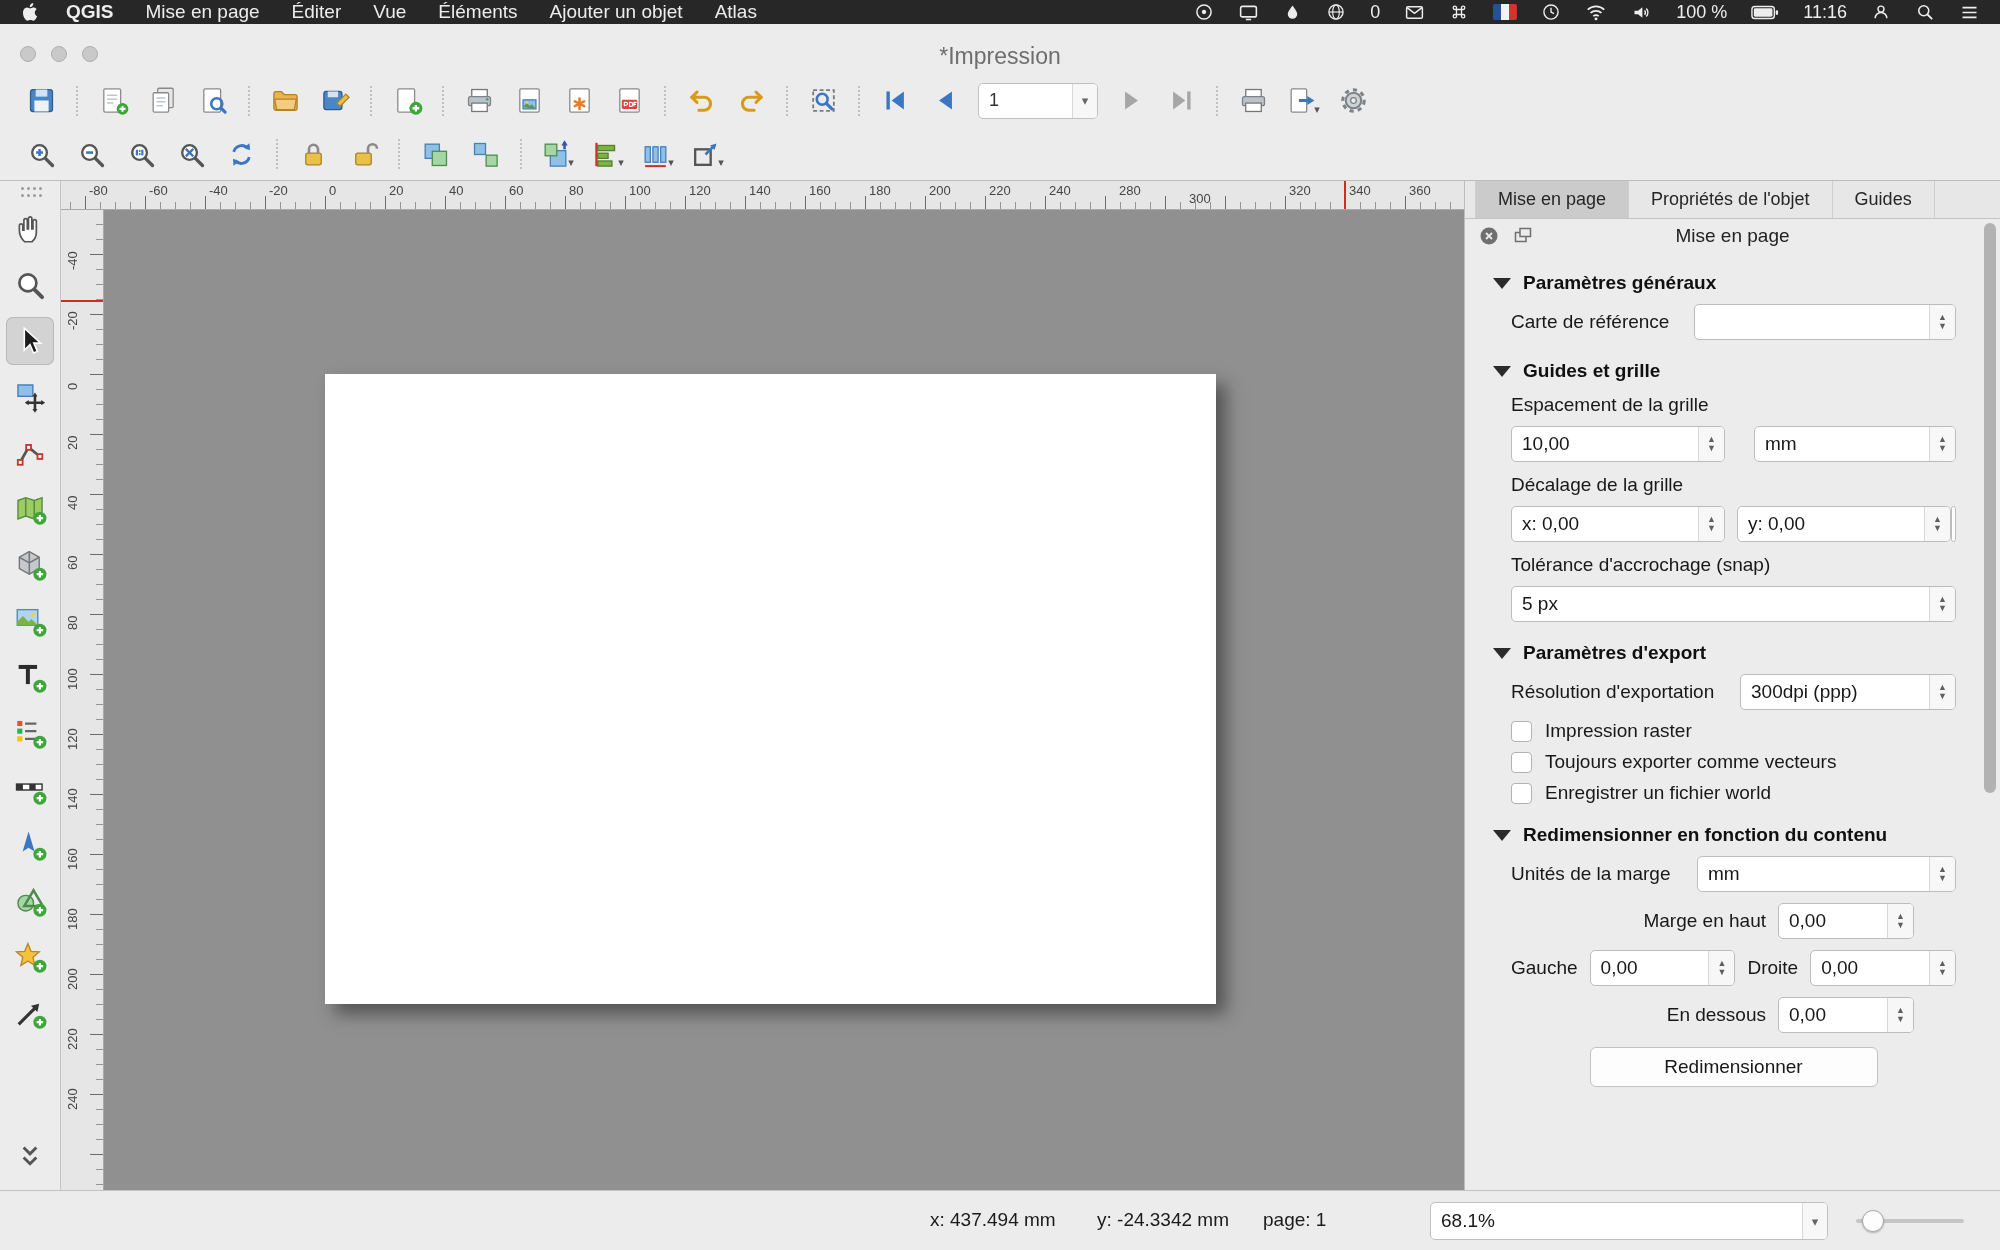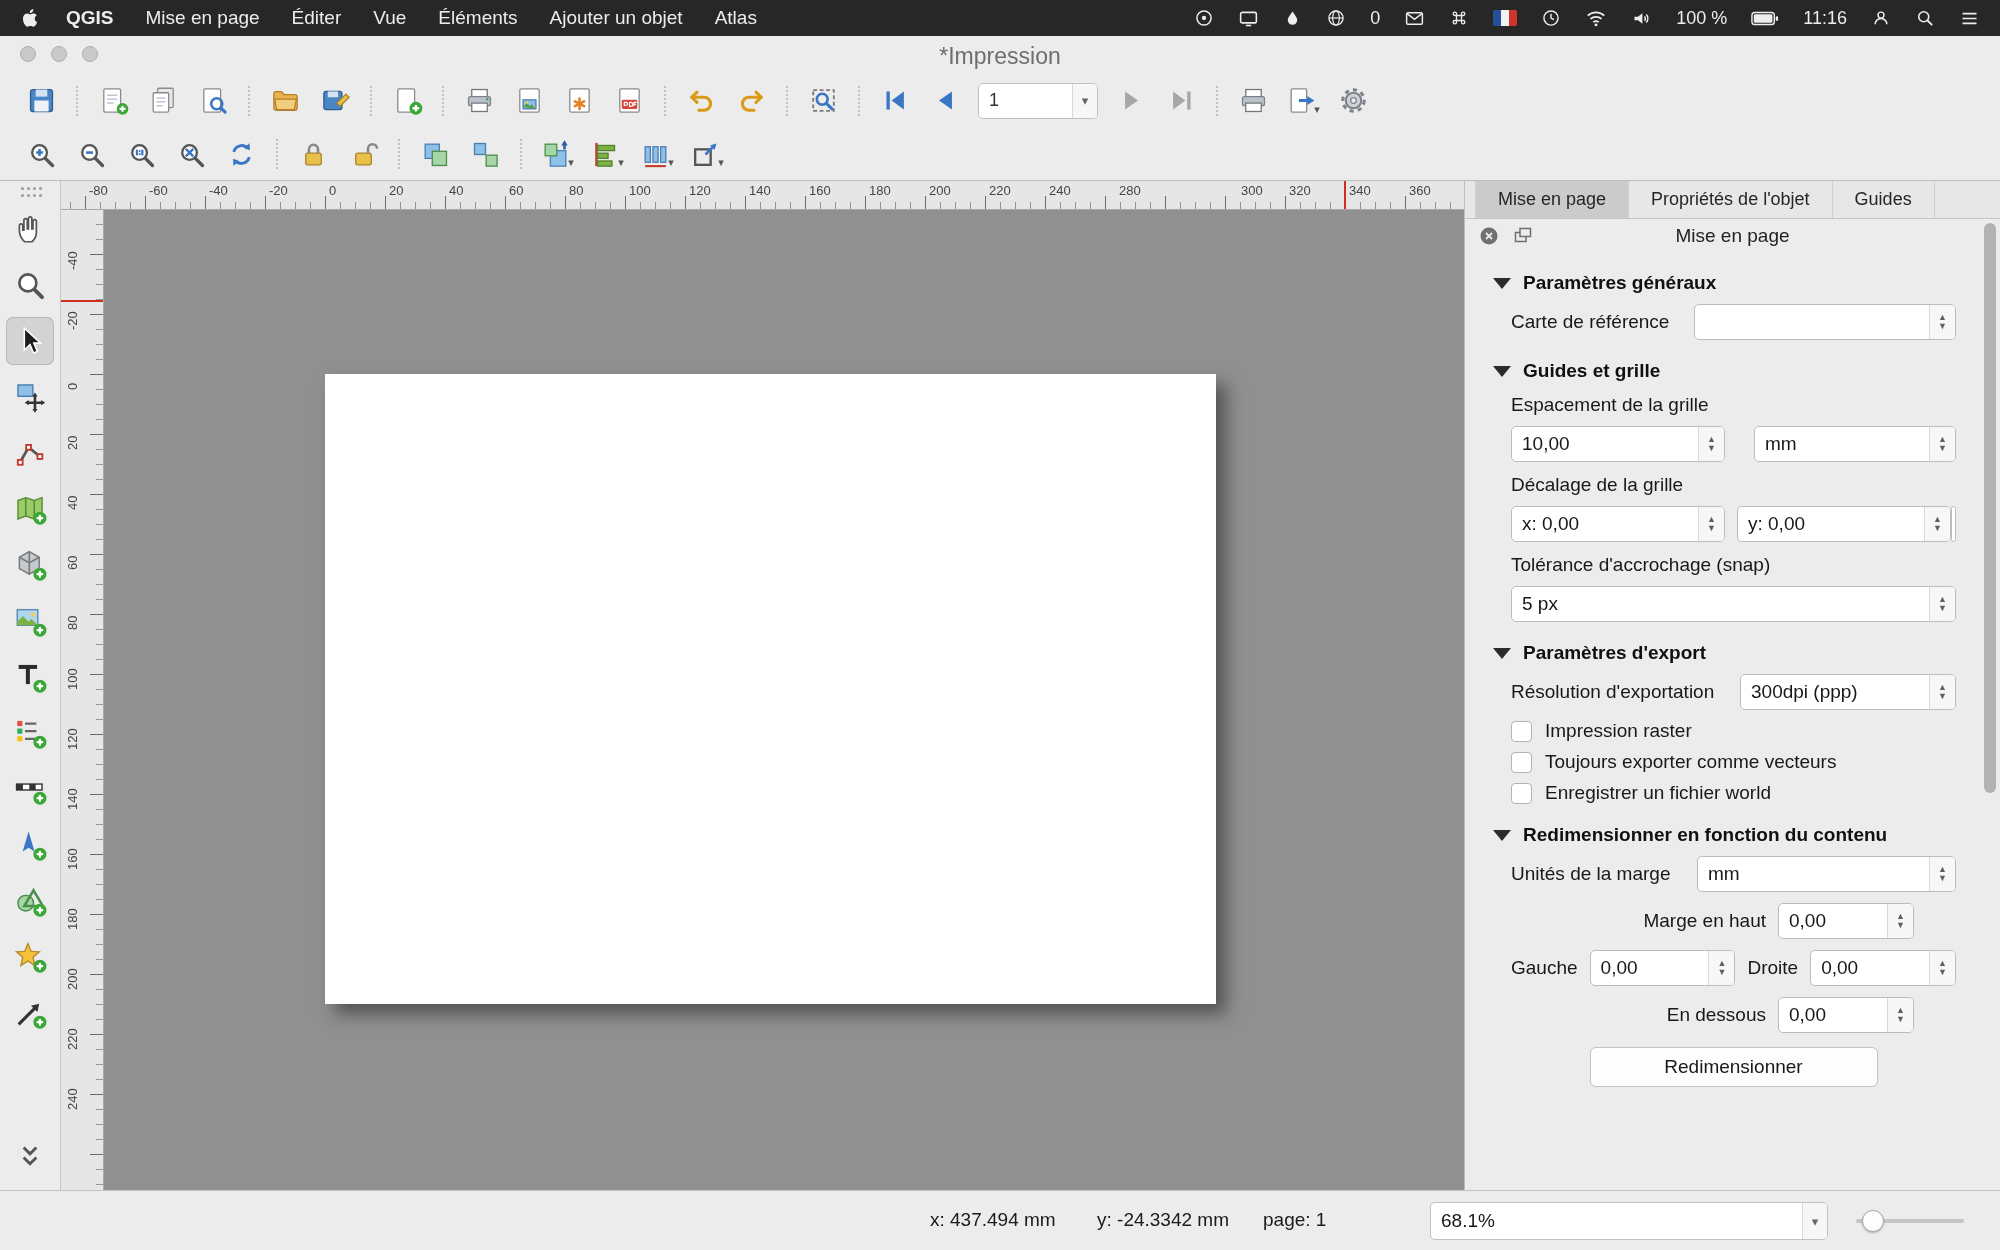--- a/index.html
+++ b/index.html
@@ -2,21 +2,21 @@
 <html><head>
 <meta charset="utf-8">
 <style>
   html,body{margin:0;padding:0;}
   body{width:2000px;height:1250px;overflow:hidden;background:#ececec;
        font-family:"Liberation Sans",sans-serif;-webkit-font-smoothing:antialiased;position:relative;}
   .screen{position:absolute;inset:0;}
   svg{display:block;}
 
   
-  .menubar{position:absolute;top:0;left:0;right:0;height:36px;background:#272727;color:#ededed;
+  .menubar{position:absolute;top:0;left:0;right:0;height:24px;background:#272727;color:#ededed;
            display:flex;align-items:center;padding:0 20px;font-size:19px;z-index:50;}
   .apple{margin-right:28px;display:flex;align-items:center;}
   .menu-items{display:flex;align-items:center;gap:32px;}
   .menu-item{cursor:default;white-space:nowrap;}
   .app-name{font-weight:bold;}
   .menu-status{margin-left:auto;display:flex;align-items:center;gap:24px;}
   .menu-status span.mtext{font-size:18px;}
   .flagbox{width:24px;height:16px;border-radius:2px;overflow:hidden;display:flex;}
   .flagbox i{flex:1;}
 
@@ -655,21 +655,21 @@
           <span class="hlab" style="left: 568px;">100</span>
           <span class="hlab" style="left: 628px;">120</span>
           <span class="hlab" style="left: 688px;">140</span>
           <span class="hlab" style="left: 748px;">160</span>
           <span class="hlab" style="left: 808px;">180</span>
           <span class="hlab" style="left: 868px;">200</span>
           <span class="hlab" style="left: 928px;">220</span>
           <span class="hlab" style="left: 988px;">240</span>
           <span class="hlab" style="left: 1044px; margin-top: 32px;">260</span>
           <span class="hlab" style="left: 1058px;">280</span>
-          <span class="hlab" style="left: 1180px;">300</span>
+          <span class="hlab" style="left: 1128px; margin-top: 8px;">300</span>
           <span class="hlab" style="left: 1228px;">320</span>
           <span class="hlab" style="left: 1288px;">340</span>
           <span class="hlab" style="left: 1348px;">360</span>
         </div>
       <div class="vruler">
         <div class="vcursor" style="top: 89.9974px;"></div>
       <span class="vlab" style="top: 60px;">-40</span>
           <span class="vlab" style="top: 120px;">-20</span>
           <span class="vlab" style="top: 180px;">0</span>
           <span class="vlab" style="top: 240px;">20</span>

